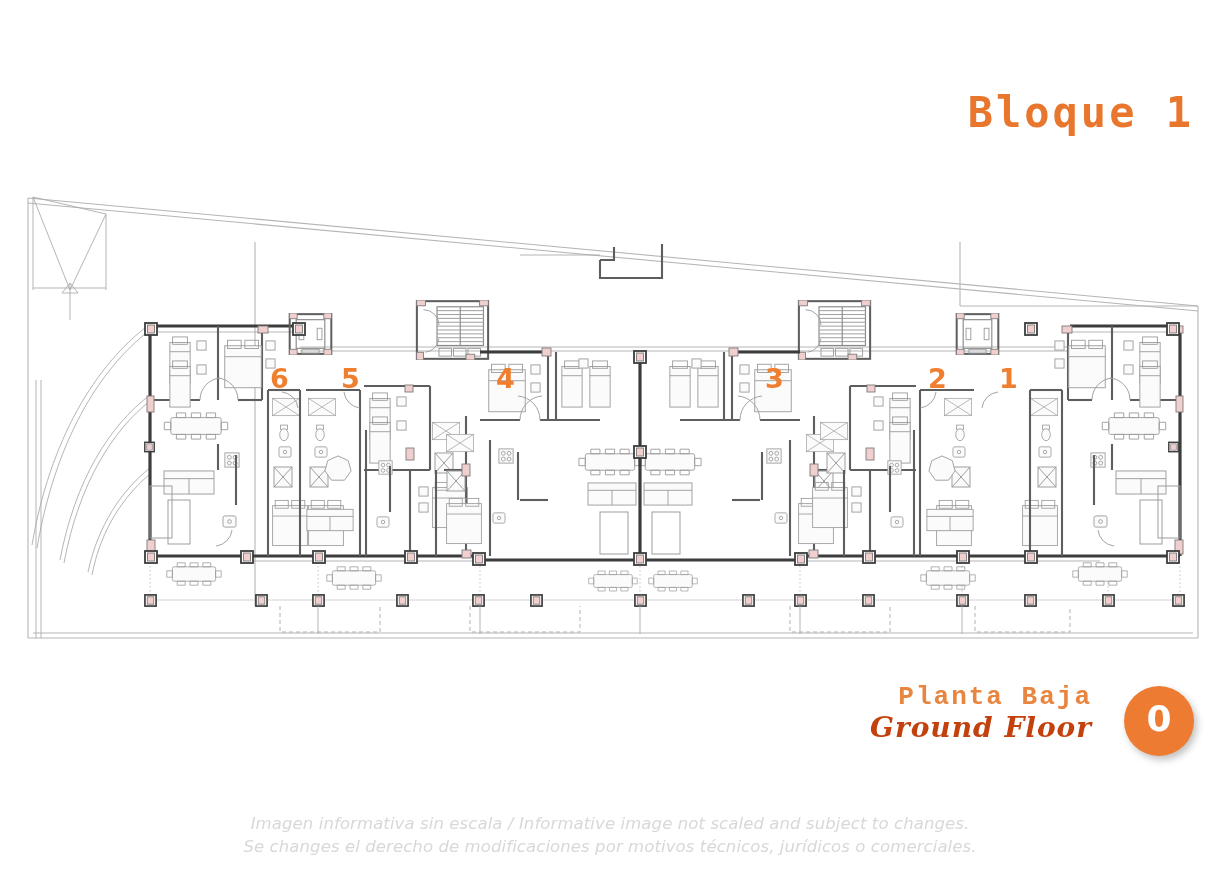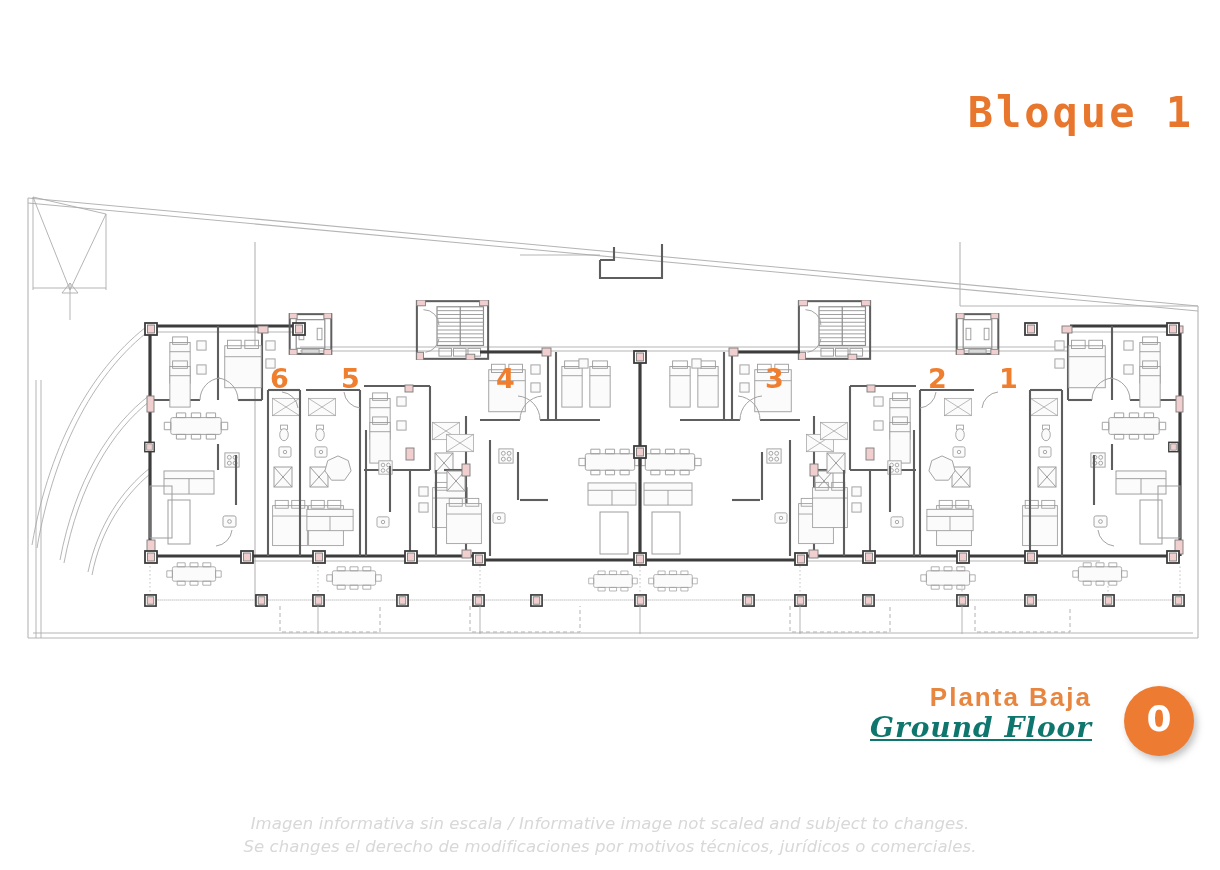--- a/index.html
+++ b/index.html
@@ -29,29 +29,29 @@
     font-size:27px;font-weight:bold;color:#ef7e2e;
     line-height:1;
   }
 
   
   .floor-legend{
     position:absolute;right:128px;top:683px;
     text-align:right;
   }
   .floor-es{
-    font-family:Liberation Sans, sans-serif;
+    font-family:Liberation Mono, monospace;
     font-size:26px;font-weight:bold;letter-spacing:2px;
     color:#e8853f;line-height:1.12;white-space:nowrap;
   }
   .floor-en{
     font-family:"DejaVu Serif","Liberation Serif",serif;
     font-style:italic;font-weight:bold;
     font-size:28px;letter-spacing:1px;
-    color:#0f766e;line-height:1.12;white-space:nowrap;text-decoration:underline;
+    color:#c2410c;line-height:1.12;white-space:nowrap;
   }
   .floor-badge{
     position:absolute;left:1124px;top:686px;
     width:70px;height:70px;border-radius:50%;
     background:#ee7b32;
     box-shadow:3px 4px 7px rgba(120,120,120,.45);
     display:flex;align-items:center;justify-content:center;
   }
   .floor-badge span{
     color:#fff;font-family:"DejaVu Sans","Liberation Sans",sans-serif;

